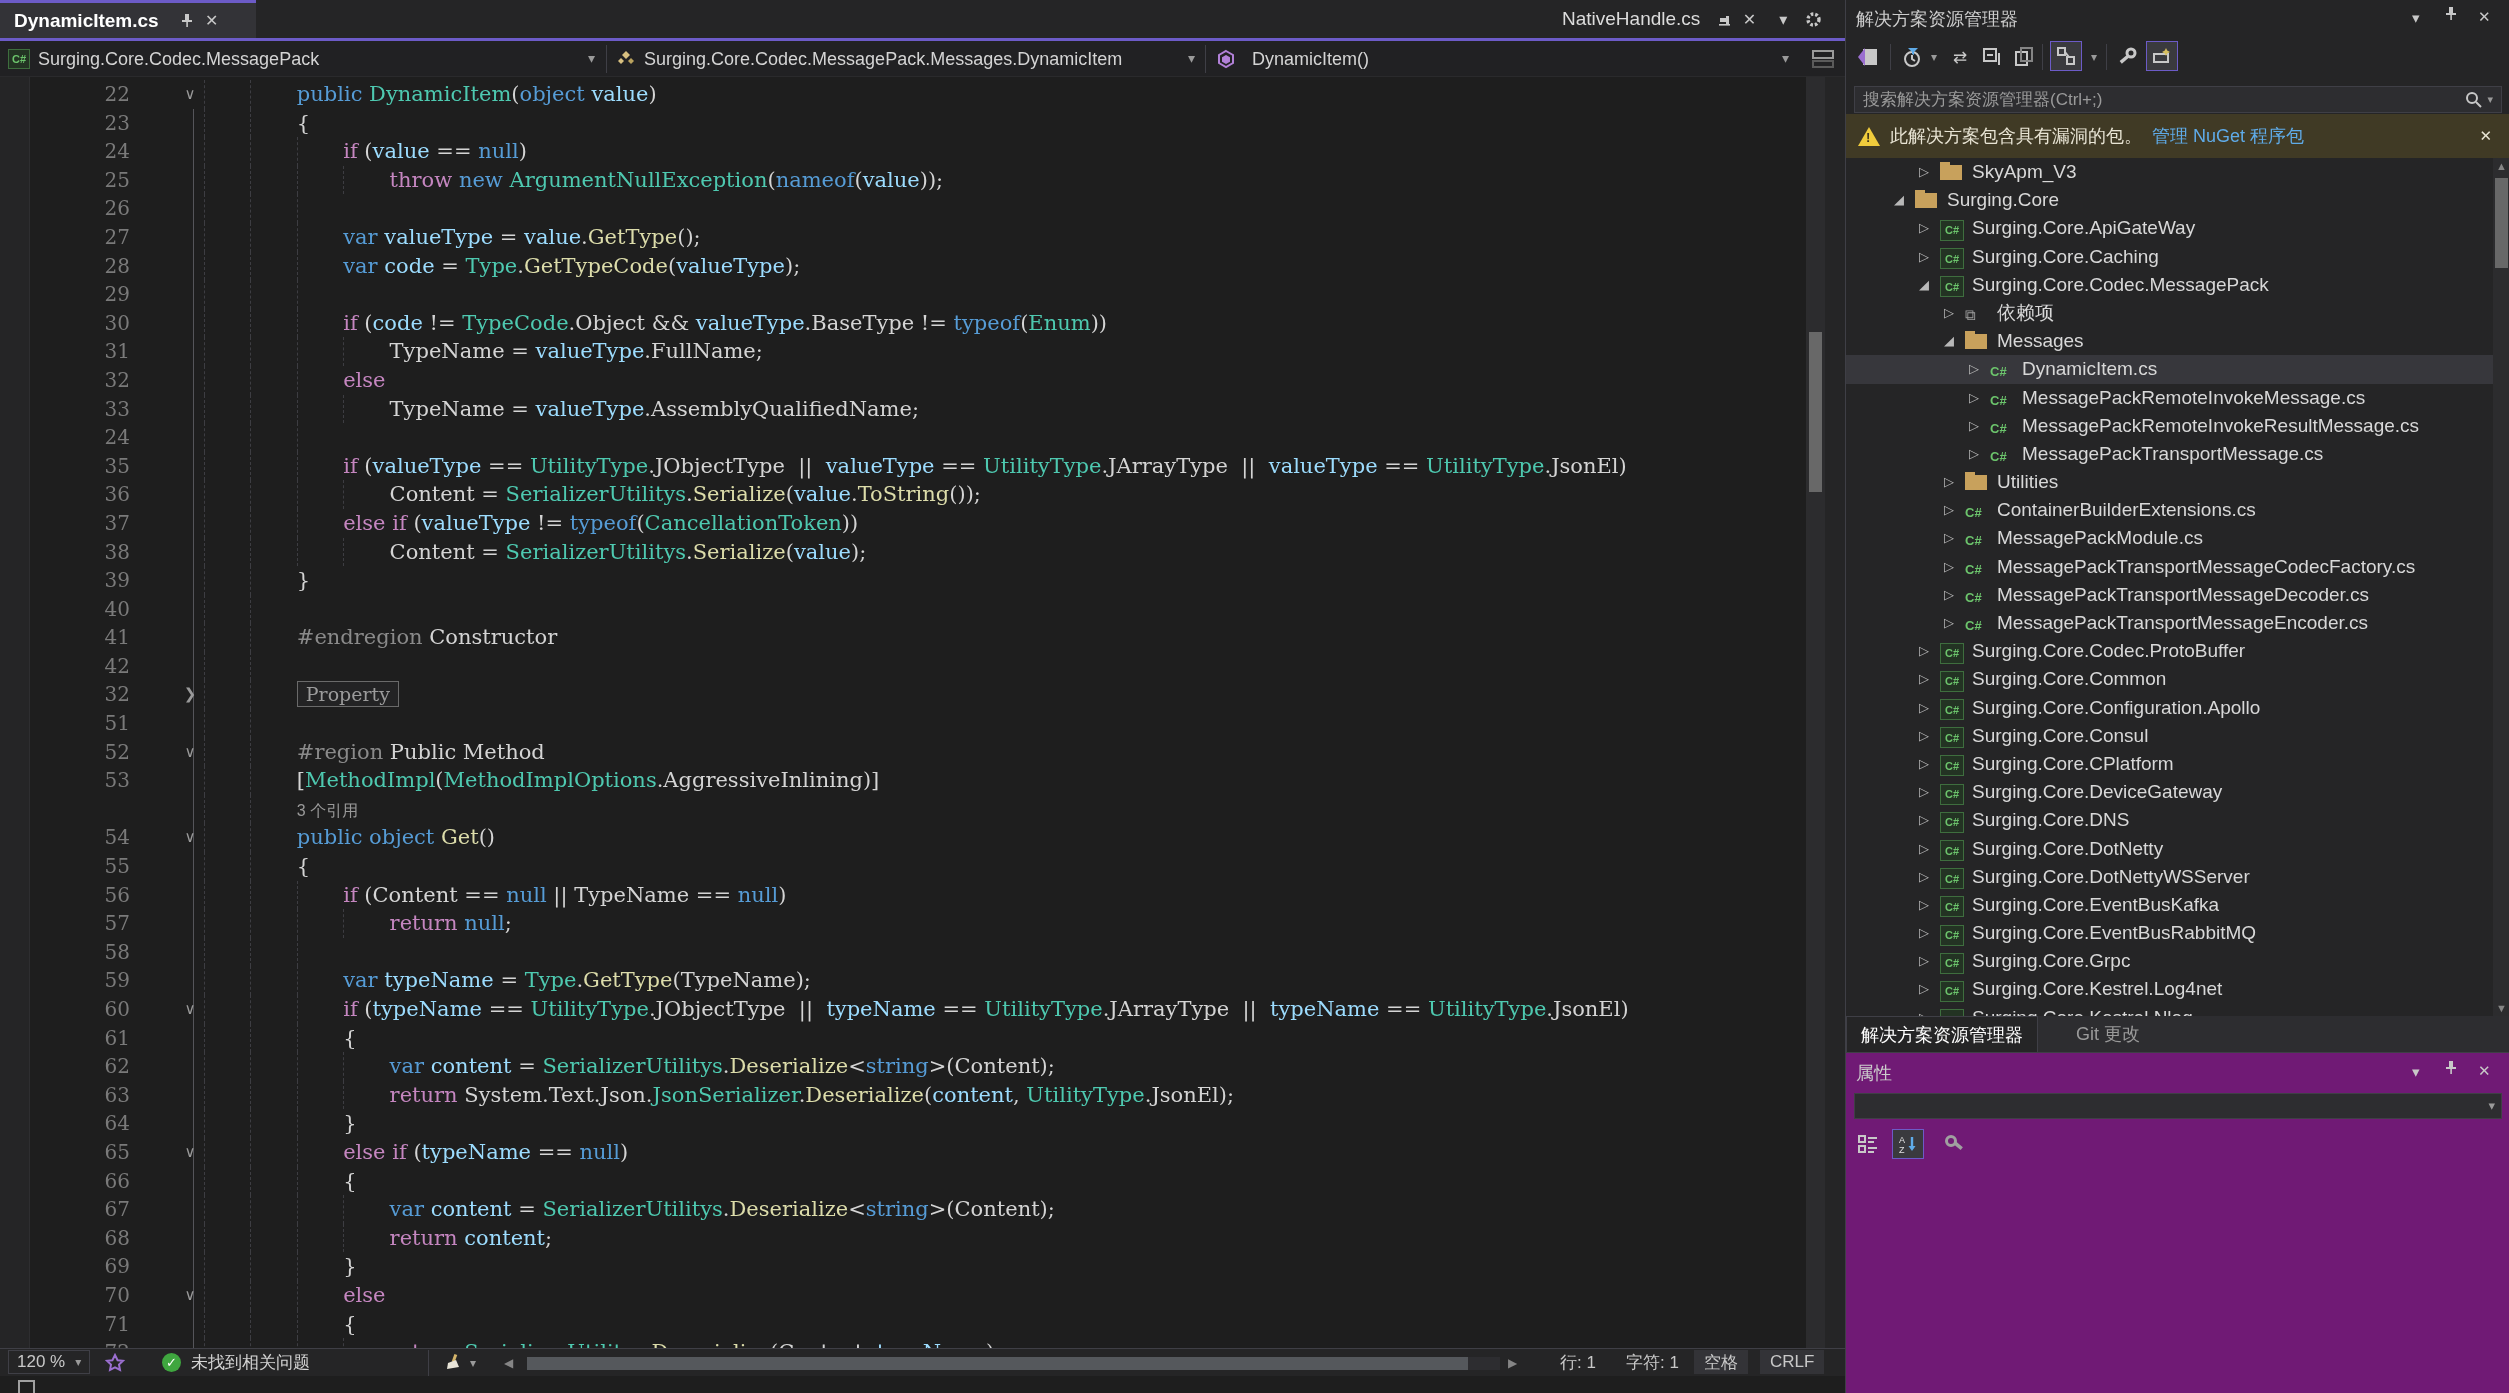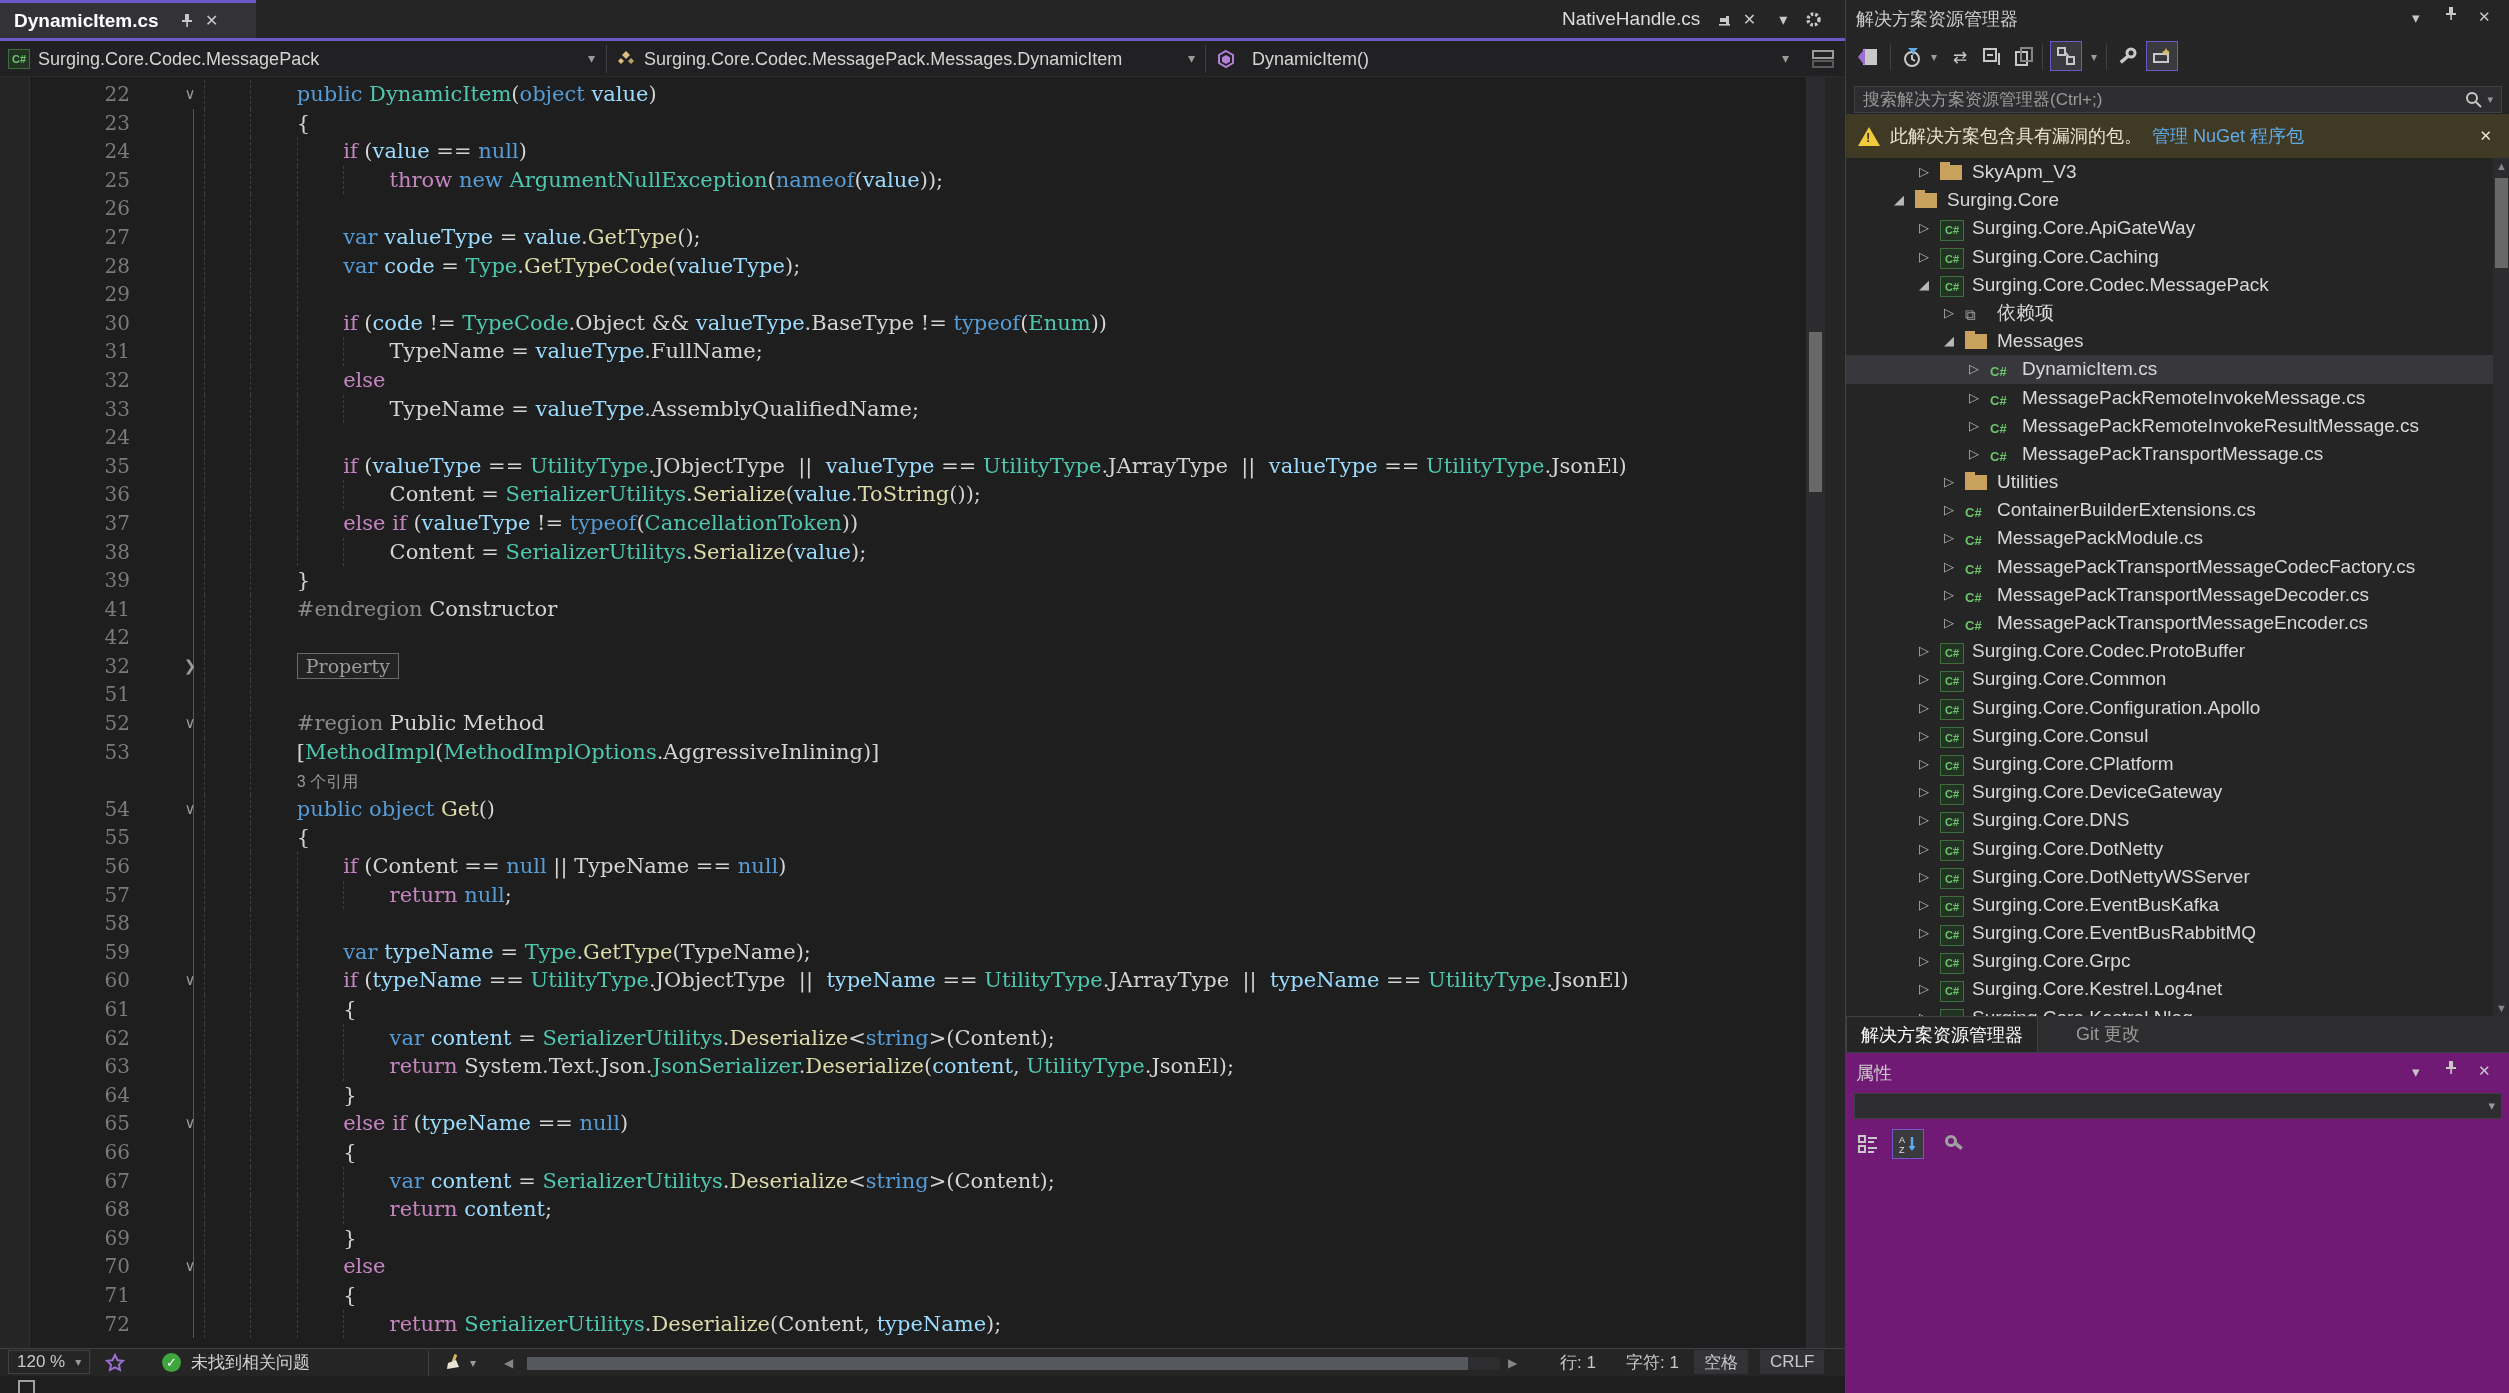--- a/index.html
+++ b/index.html
@@ -173,20 +173,21 @@
         <div class="code-row"><span class="guide" style="left: 204px;"></span><span class="guide" style="left: 250.4px;"></span><span class="guide" style="left: 296.8px;"></span><span class="scopeline"></span><span class="ln">30</span><span class="codetext" style="padding-left: 139.2px;"><span class="tok-c">if </span><span class="tok-w">(</span><span class="tok-v">code</span><span class="tok-w"> != </span><span class="tok-t">TypeCode</span><span class="tok-w">.Object &amp;&amp; </span><span class="tok-v">valueType</span><span class="tok-w">.BaseType != </span><span class="tok-k">typeof</span><span class="tok-w">(</span><span class="tok-t">Enum</span><span class="tok-w">))</span></span></div>
         <div class="code-row"><span class="guide" style="left: 204px;"></span><span class="guide" style="left: 250.4px;"></span><span class="guide" style="left: 296.8px;"></span><span class="guide" style="left: 343.2px;"></span><span class="scopeline"></span><span class="ln">31</span><span class="codetext" style="padding-left: 185.6px;"><span class="tok-w">TypeName = </span><span class="tok-v">valueType</span><span class="tok-w">.FullName;</span></span></div>
         <div class="code-row"><span class="guide" style="left: 204px;"></span><span class="guide" style="left: 250.4px;"></span><span class="guide" style="left: 296.8px;"></span><span class="scopeline"></span><span class="ln">32</span><span class="codetext" style="padding-left: 139.2px;"><span class="tok-c">else</span></span></div>
         <div class="code-row"><span class="guide" style="left: 204px;"></span><span class="guide" style="left: 250.4px;"></span><span class="guide" style="left: 296.8px;"></span><span class="guide" style="left: 343.2px;"></span><span class="scopeline"></span><span class="ln">33</span><span class="codetext" style="padding-left: 185.6px;"><span class="tok-w">TypeName = </span><span class="tok-v">valueType</span><span class="tok-w">.AssemblyQualifiedName;</span></span></div>
         <div class="code-row"><span class="guide" style="left: 204px;"></span><span class="guide" style="left: 250.4px;"></span><span class="guide" style="left: 296.8px;"></span><span class="scopeline"></span><span class="ln">24</span><span class="codetext" style="padding-left: 0px;"></span></div>
         <div class="code-row"><span class="guide" style="left: 204px;"></span><span class="guide" style="left: 250.4px;"></span><span class="guide" style="left: 296.8px;"></span><span class="scopeline"></span><span class="ln">35</span><span class="codetext" style="padding-left: 139.2px;"><span class="tok-c">if </span><span class="tok-w">(</span><span class="tok-v">valueType</span><span class="tok-w"> == </span><span class="tok-t">UtilityType</span><span class="tok-w">.JObjectType  ||  </span><span class="tok-v">valueType</span><span class="tok-w"> == </span><span class="tok-t">UtilityType</span><span class="tok-w">.JArrayType  ||  </span><span class="tok-v">valueType</span><span class="tok-w"> == </span><span class="tok-t">UtilityType</span><span class="tok-w">.JsonEl)</span></span></div>
         <div class="code-row"><span class="guide" style="left: 204px;"></span><span class="guide" style="left: 250.4px;"></span><span class="guide" style="left: 296.8px;"></span><span class="guide" style="left: 343.2px;"></span><span class="scopeline"></span><span class="ln">36</span><span class="codetext" style="padding-left: 185.6px;"><span class="tok-w">Content = </span><span class="tok-t">SerializerUtilitys</span><span class="tok-w">.</span><span class="tok-m">Serialize</span><span class="tok-w">(</span><span class="tok-v">value</span><span class="tok-w">.</span><span class="tok-m">ToString</span><span class="tok-w">());</span></span></div>
         <div class="code-row"><span class="guide" style="left: 204px;"></span><span class="guide" style="left: 250.4px;"></span><span class="guide" style="left: 296.8px;"></span><span class="scopeline"></span><span class="ln">37</span><span class="codetext" style="padding-left: 139.2px;"><span class="tok-c">else if </span><span class="tok-w">(</span><span class="tok-v">valueType</span><span class="tok-w"> != </span><span class="tok-k">typeof</span><span class="tok-w">(</span><span class="tok-t">CancellationToken</span><span class="tok-w">))</span></span></div>
         <div class="code-row"><span class="guide" style="left: 204px;"></span><span class="guide" style="left: 250.4px;"></span><span class="guide" style="left: 296.8px;"></span><span class="guide" style="left: 343.2px;"></span><span class="scopeline"></span><span class="ln">38</span><span class="codetext" style="padding-left: 185.6px;"><span class="tok-w">Content = </span><span class="tok-t">SerializerUtilitys</span><span class="tok-w">.</span><span class="tok-m">Serialize</span><span class="tok-w">(</span><span class="tok-v">value</span><span class="tok-w">);</span></span></div>
         <div class="code-row"><span class="guide" style="left: 204px;"></span><span class="guide" style="left: 250.4px;"></span><span class="scopeline"></span><span class="ln">39</span><span class="codetext" style="padding-left: 92.8px;"><span class="tok-w">}</span></span></div>
+        <div class="code-row"><span class="guide" style="left: 204px;"></span><span class="guide" style="left: 250.4px;"></span><span class="scopeline"></span><span class="ln">40</span><span class="codetext" style="padding-left: 0px;"></span></div>
         <div class="code-row"><span class="guide" style="left: 204px;"></span><span class="guide" style="left: 250.4px;"></span><span class="scopeline"></span><span class="ln">41</span><span class="codetext" style="padding-left: 92.8px;"><span class="tok-g">#endregion</span><span class="tok-w"> Constructor</span></span></div>
         <div class="code-row"><span class="guide" style="left: 204px;"></span><span class="guide" style="left: 250.4px;"></span><span class="scopeline"></span><span class="ln">42</span><span class="codetext" style="padding-left: 0px;"></span></div>
         <div class="code-row"><span class="guide" style="left: 204px;"></span><span class="guide" style="left: 250.4px;"></span><span class="scopeline"></span><span class="ln">32</span><span class="fold">❯</span><span class="codetext" style="padding-left: 92.8px;"><span class="region-box">Property</span></span></div>
         <div class="code-row"><span class="guide" style="left: 204px;"></span><span class="guide" style="left: 250.4px;"></span><span class="scopeline"></span><span class="ln">51</span><span class="codetext" style="padding-left: 0px;"></span></div>
         <div class="code-row"><span class="guide" style="left: 204px;"></span><span class="guide" style="left: 250.4px;"></span><span class="scopeline"></span><span class="ln">52</span><span class="fold">∨</span><span class="codetext" style="padding-left: 92.8px;"><span class="tok-g">#region</span><span class="tok-w"> Public Method</span></span></div>
         <div class="code-row"><span class="guide" style="left: 204px;"></span><span class="guide" style="left: 250.4px;"></span><span class="scopeline"></span><span class="ln">53</span><span class="codetext" style="padding-left: 92.8px;"><span class="tok-w">[</span><span class="tok-t">MethodImpl</span><span class="tok-w">(</span><span class="tok-t">MethodImplOptions</span><span class="tok-w">.AggressiveInlining)]</span></span></div>
         <div class="code-row"><span class="guide" style="left: 204px;"></span><span class="guide" style="left: 250.4px;"></span><span class="scopeline"></span><span class="codetext" style="padding-left: 92.8px;"><span class="lens">3 个引用</span></span></div>
         <div class="code-row"><span class="guide" style="left: 204px;"></span><span class="guide" style="left: 250.4px;"></span><span class="scopeline"></span><span class="ln">54</span><span class="fold">∨</span><span class="codetext" style="padding-left: 92.8px;"><span class="tok-k">public object </span><span class="tok-m">Get</span><span class="tok-w">()</span></span></div>
         <div class="code-row"><span class="guide" style="left: 204px;"></span><span class="guide" style="left: 250.4px;"></span><span class="scopeline"></span><span class="ln">55</span><span class="codetext" style="padding-left: 92.8px;"><span class="tok-w">{</span></span></div>
         <div class="code-row"><span class="guide" style="left: 204px;"></span><span class="guide" style="left: 250.4px;"></span><span class="guide" style="left: 296.8px;"></span><span class="scopeline"></span><span class="ln">56</span><span class="codetext" style="padding-left: 139.2px;"><span class="tok-c">if </span><span class="tok-w">(Content == </span><span class="tok-k">null</span><span class="tok-w"> || TypeName == </span><span class="tok-k">null</span><span class="tok-w">)</span></span></div>

